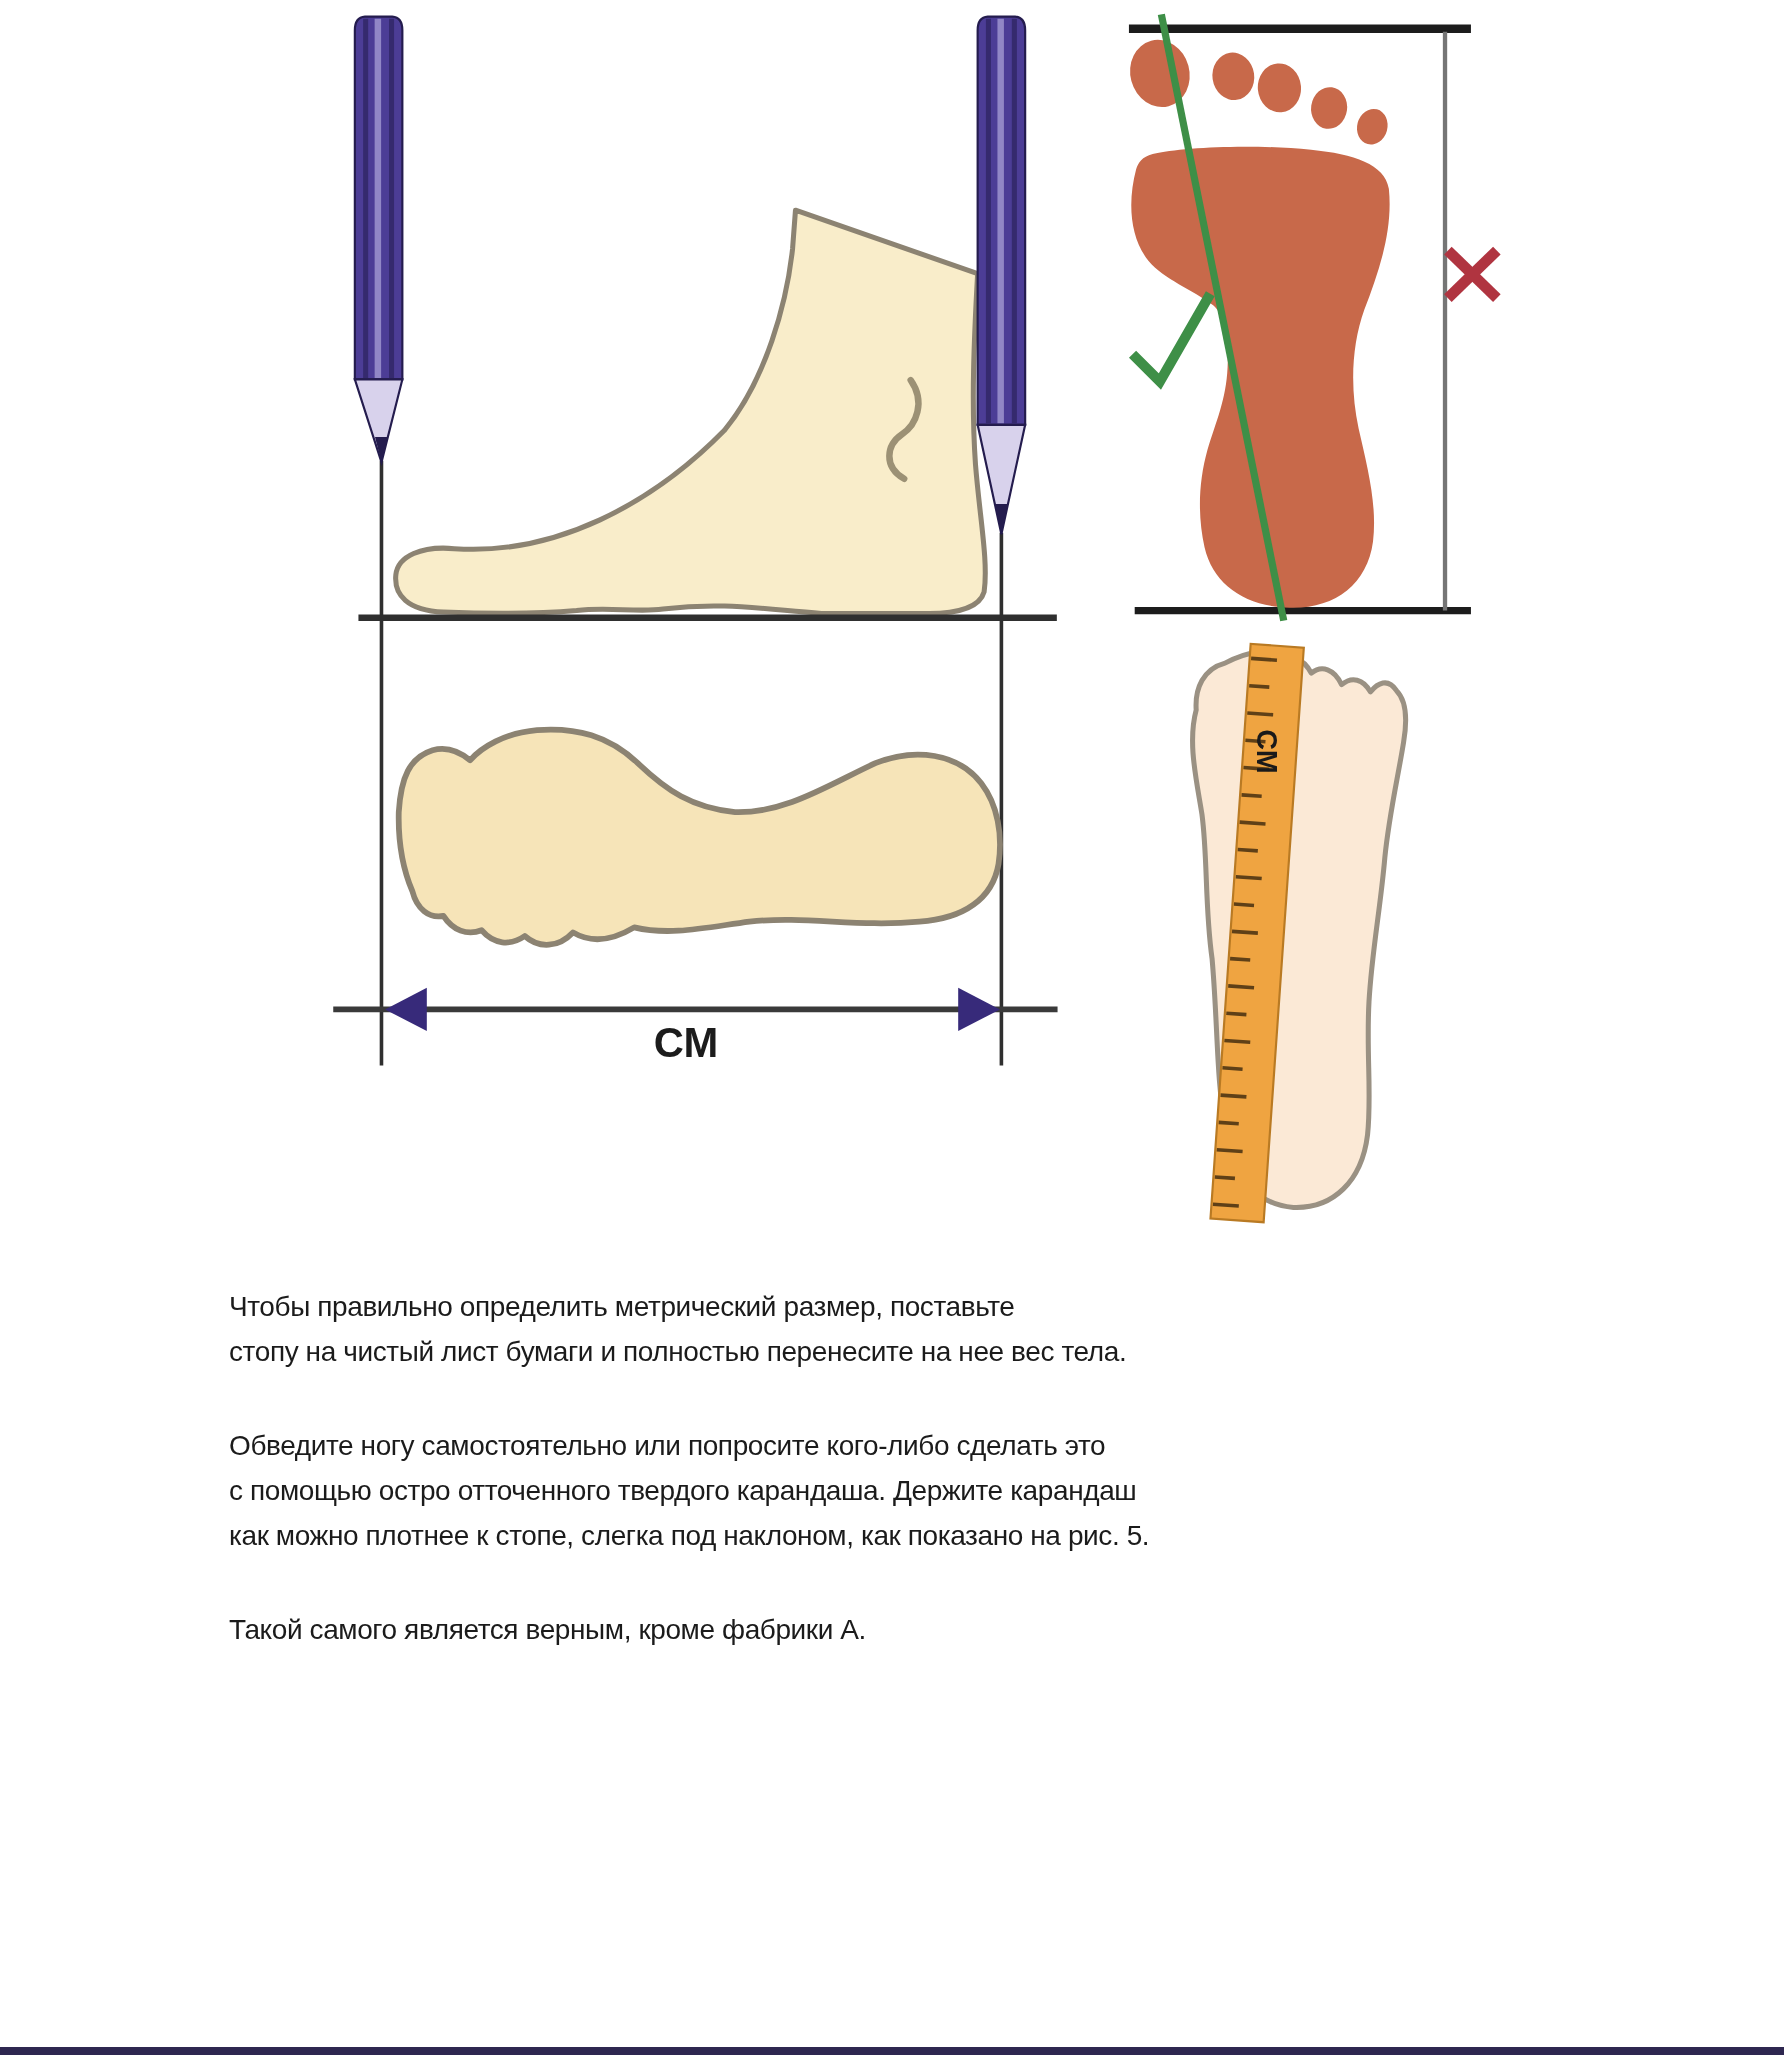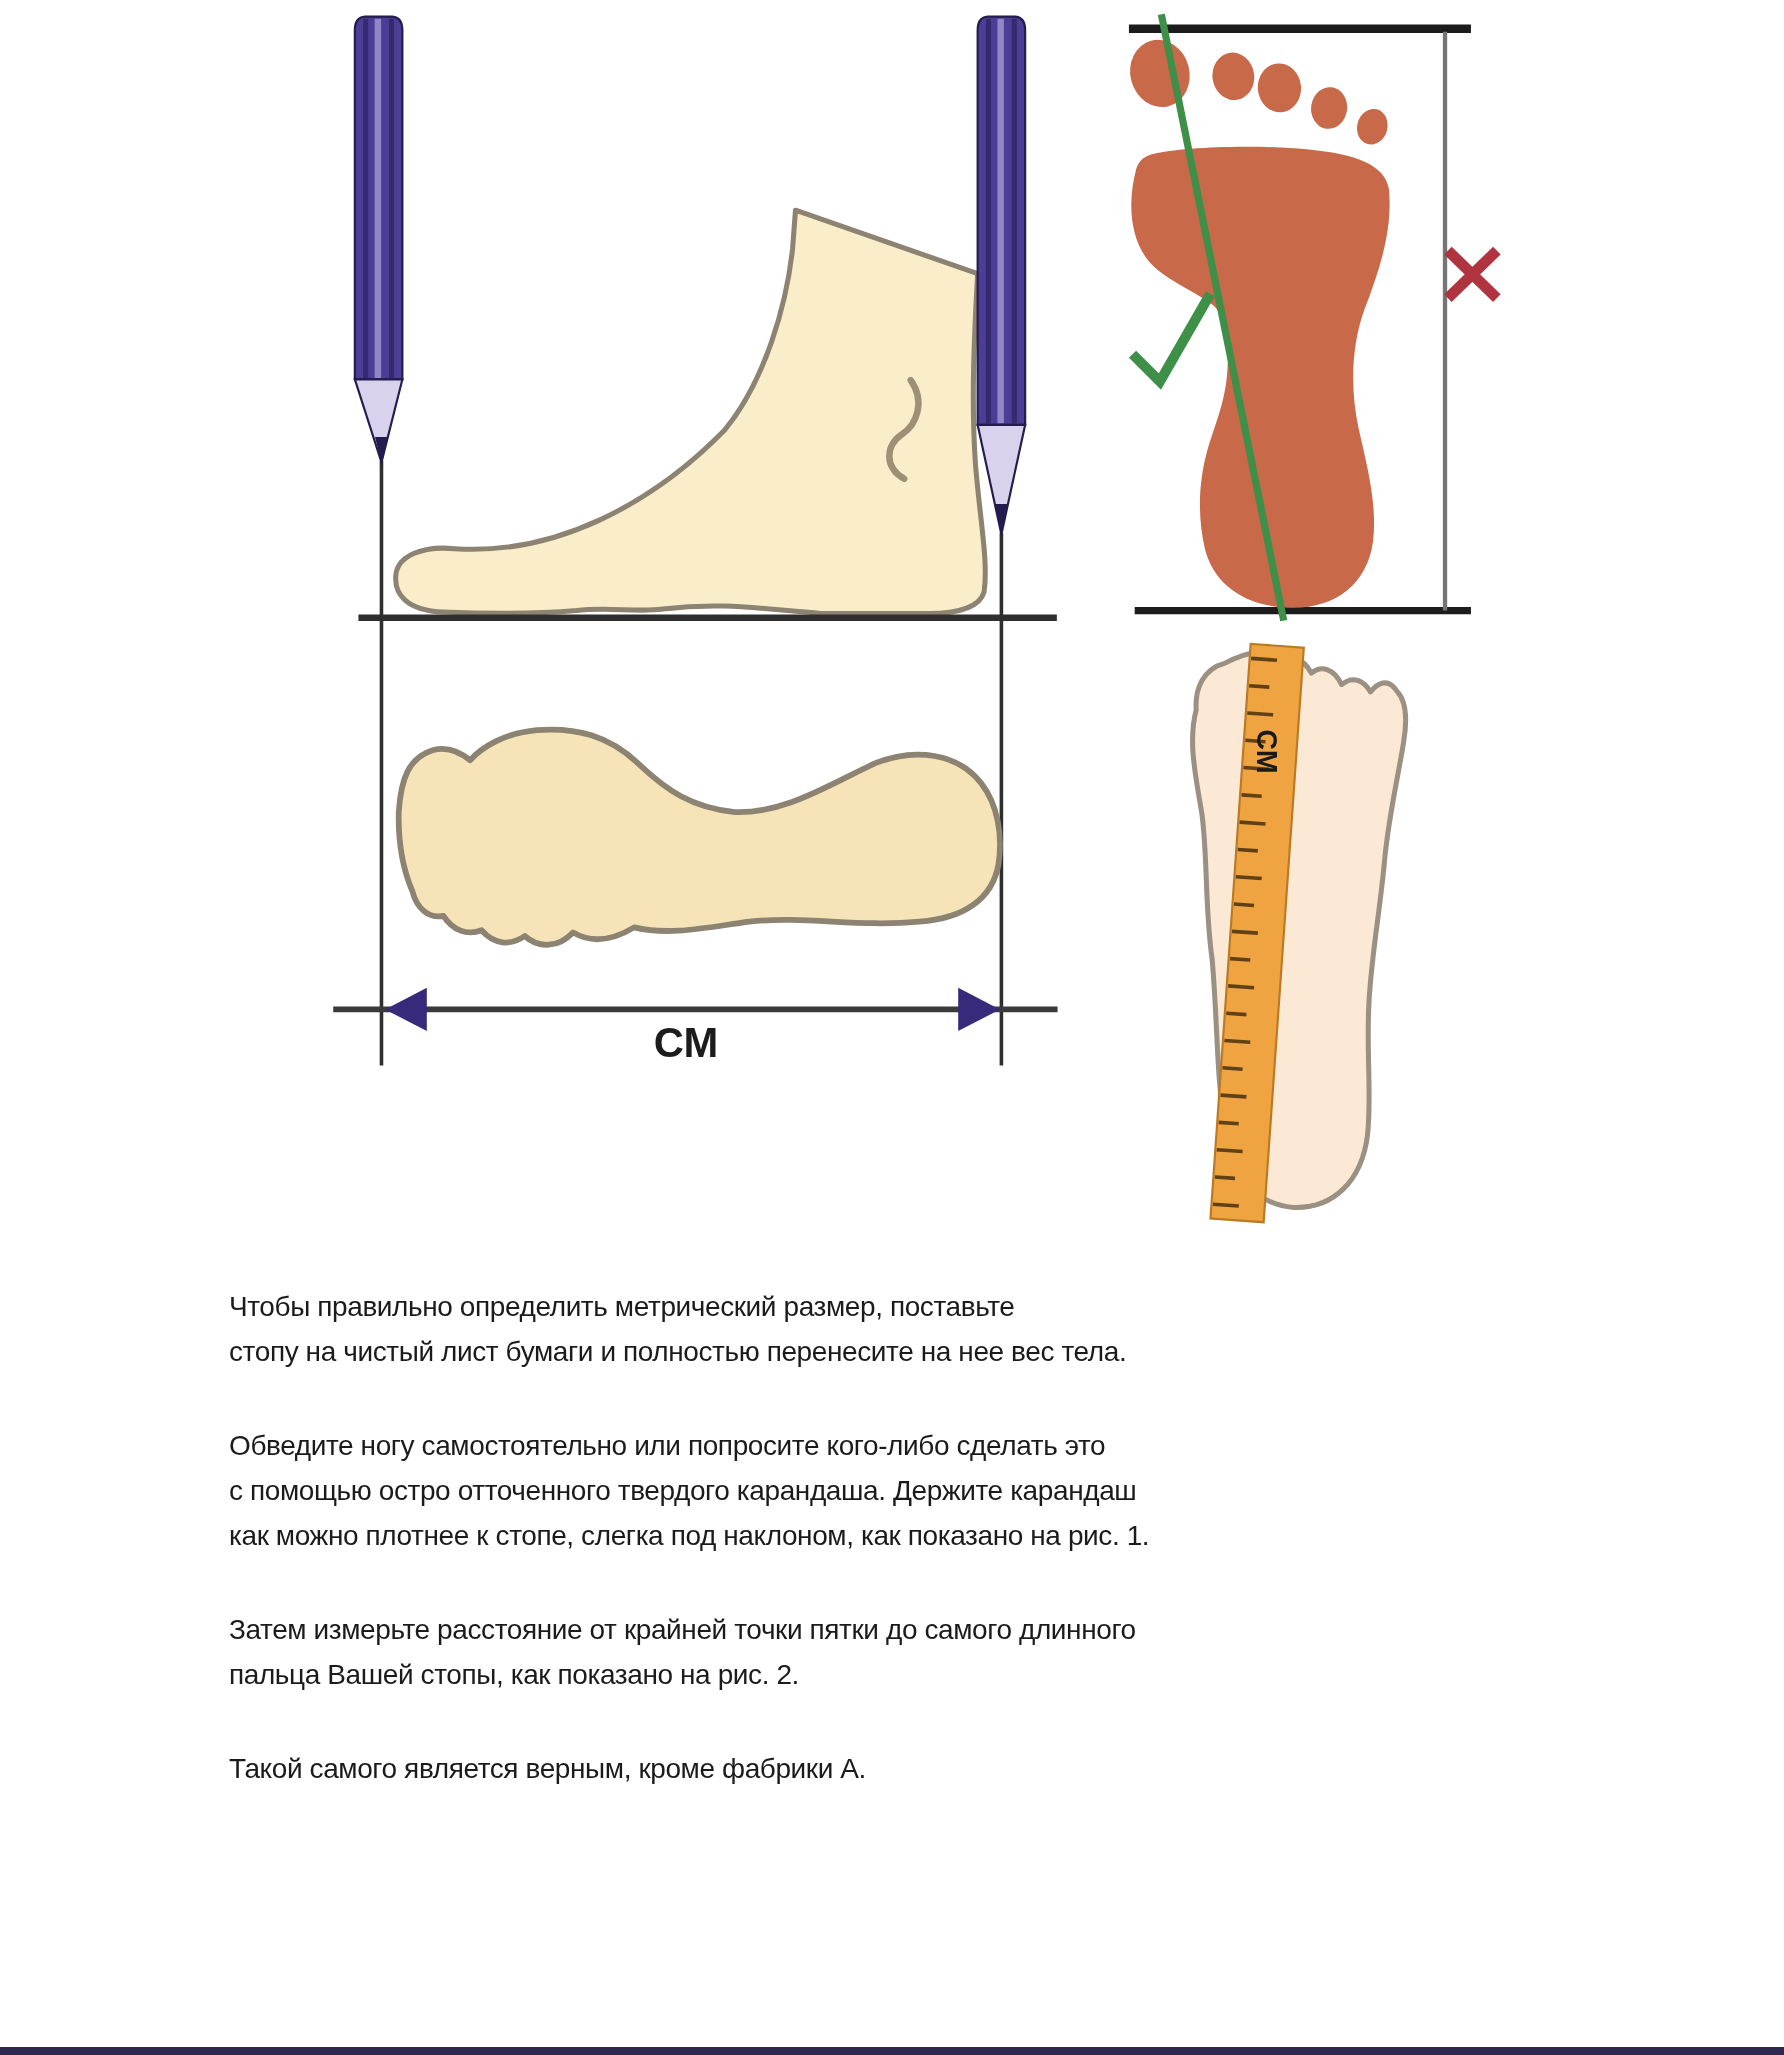--- a/index.html
+++ b/index.html
@@ -200,21 +200,19 @@
       </g>
     </g>
     <text class="cm" x="1772" y="1040" font-size="40" fill="#1a1a1a" text-anchor="start" transform="rotate(90 1772 1012)">СМ</text>
   </svg>
 
   <div class="text-block" style="color: rgb(27, 27, 27);">
     <p class="para">Чтобы правильно определить метрический размер, поставьте
 стопу на чистый лист бумаги и полностью перенесите на нее вес тела.</p>
     <p class="para">Обведите ногу самостоятельно или попросите кого-либо сделать это
 с помощью остро отточенного твердого карандаша. Держите карандаш
-как можно плотнее к стопе, слегка под наклоном, как показано на рис. 1.</p>
-    <p class="para">Затем измерьте расстояние от крайней точки пятки до самого длинного
-пальца Вашей стопы, как показано на рис. 2.</p>
+как можно плотнее к стопе, слегка под наклоном, как показано на рис. 5.</p>
     <p class="para">Такой самого является верным, кроме фабрики А.</p>
   </div>
 
   <div class="bottom-bar" style="background: rgb(46, 39, 80);"></div>
 </div>
 
 
 </body></html>

